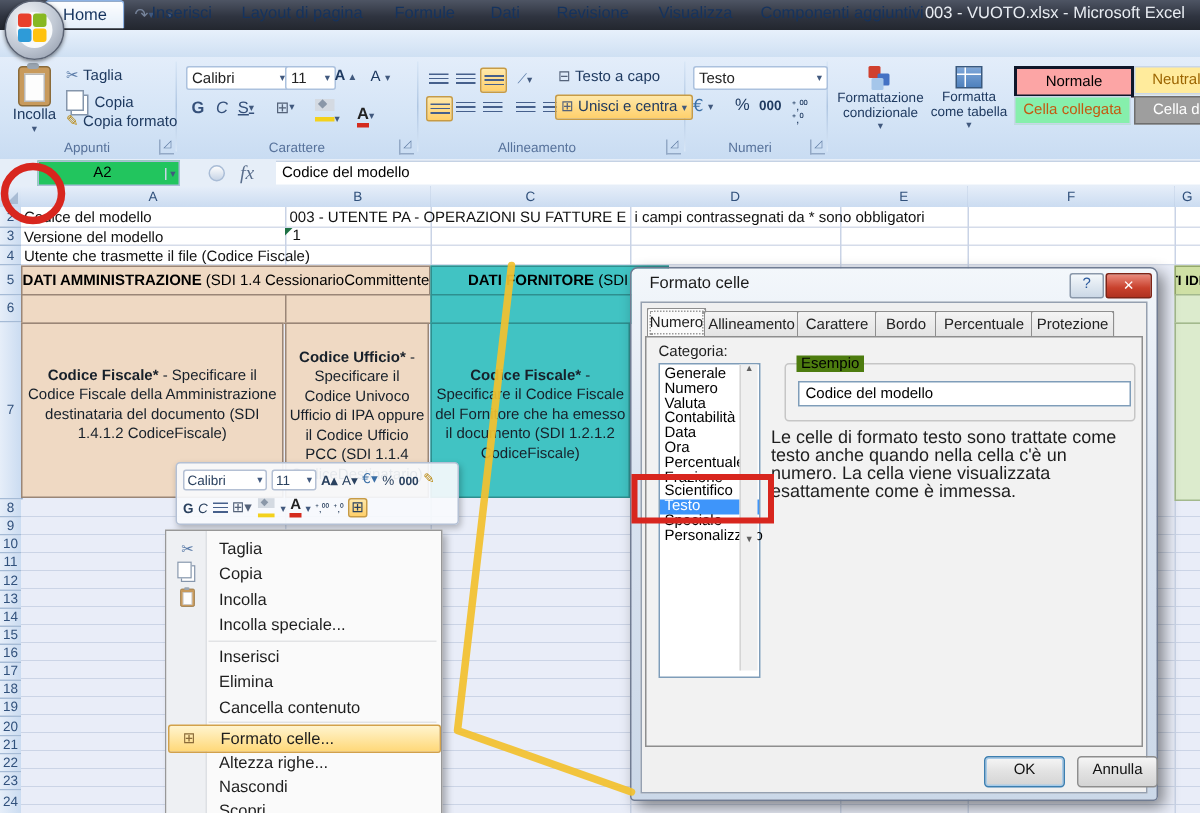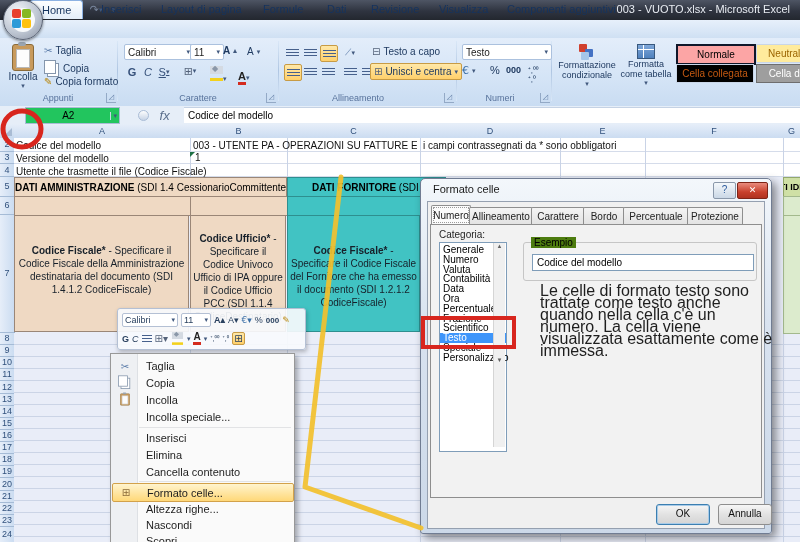--- a/index.html
+++ b/index.html
@@ -43,21 +43,21 @@
   .i-copy{width:10px;height:12px;background:#FFF;border:1px solid #8596AC;box-shadow:3px 3px 0 -1px #FFF,3px 3px 0 0 #8596AC;margin-right:4px;margin-bottom:3px}
   .i-cf1{width:16px;height:16px;position:relative}
   .i-cf1 i{position:absolute;width:8px;height:8px;border-radius:1px}
   .i-tbl{width:16px;height:13px;background:linear-gradient(#7FA7D9,#4F81BD);border:1px solid #38587E;position:relative}
   .i-tbl:before{content:"";position:absolute;left:0;top:4px;width:100%;height:1px;background:#FFF}
   .i-tbl:after{content:"";position:absolute;left:5px;top:0;width:1px;height:100%;background:#FFF}
   .style-chip{position:absolute;height:17px;font-size:10px;display:flex;align-items:center;justify-content:center;border:1px solid #C9D6E8}
   
   .fbar{left:0;top:106px;width:800px;height:18px;background:#E6EEF8;border-bottom:1px solid #B6C7DE;display:flex;align-items:center}
   .namebox{position:absolute;left:25px;top:107px;width:93px;height:15px;background:#22c55e;border:1px solid #A9BCD6;font-size:10px;display:flex;align-items:center}
-  .fxsym{font-family:Liberation Sans, sans-serif;font-style:italic;font-size:13px;color:#5A6E8C}
+  .fxsym{font-family:Liberation Serif, serif;font-style:italic;font-size:13px;color:#5A6E8C}
   .fval{position:absolute;left:184px;top:107px;width:616px;height:15px;background:#FFF;border-top:1px solid #C5D2E4;font-size:10px;display:flex;align-items:center;padding-left:4px}
   
   .colhdr{top:124px;height:14px;background:linear-gradient(#E6EEF9,#CBDCF1);border-right:1px solid #9FB6D4;border-bottom:1px solid #7F9CBF;font-size:9px;color:#31517C;text-align:center;line-height:14px}
   .rowhdr{left:0;width:14px;background:linear-gradient(90deg,#E6EEF9,#CBDCF1);border-right:1px solid #7F9CBF;border-bottom:1px solid #A5BBD6;font-size:9px;color:#31517C;text-align:center}
   .corner{left:0;top:124px;width:14px;height:14px;background:linear-gradient(#E6EEF9,#C7D9EF);border-right:1px solid #7F9CBF;border-bottom:1px solid #7F9CBF}
   .corner:before{content:"";position:absolute;right:2px;bottom:2px;border-left:8px solid transparent;border-bottom:8px solid #A9BCD4}
   .vline{top:138px;height:404px;width:1px;background:#C9D3E6;z-index:2}
   .hline{left:14px;width:786px;height:1px;background:#D5DCEA;z-index:2}
   .cellt{font-size:10px;color:#111;z-index:3}
   .tan{background:#EFD9C3;border:1px solid #9A8677;z-index:3}
@@ -88,21 +88,21 @@
   .dtab.active{background:#FBFBFB;top:3px;height:19px;line-height:19px;outline:1px dotted #9A9A9A;outline-offset:-3px}
   .dpage{position:absolute;left:2px;top:22px;width:330px;height:272px;background:#F2F2F2;border:1px solid #8E8E8E}
   .dlabel{font-size:10px;color:#1E1E1E}
   .dlist{left:8px;top:17px;width:66px;height:206px;background:#FFF;border:1px solid #7F9DB9;font-size:10px;line-height:9.8px;padding-top:2px}
   .dlist .li{padding-left:3px;white-space:nowrap}
   .dlist .li.sel2{background:#3E95FA;color:#FFF}
   .dscroll{left:62px;top:18px;width:11px;height:204px;background:#F0F0F0;border-left:1px solid #D5D5D5;font-size:6px;color:#606060;text-align:center}
   .grpbox{left:92px;top:17px;width:232px;height:37px;border:1px solid #C6C6C6;border-radius:3px}
   .grpbox legend{position:absolute;left:7px;top:-6px;background:#4d7c0f;padding:0 3px;font-size:10px}
   .sample{position:absolute;left:8px;top:11px;width:216px;height:15px;background:#FFF;border:1px solid #7F9DB9;font-size:10px;line-height:15px;padding-left:4px}
-  .ddesc{left:109px;top:60px;width:238px;font-size:16px;line-height:12px;color:#1E1E1E}
+  .ddesc{left:83px;top:60px;width:238px;font-size:12px;line-height:12px;color:#1E1E1E}
   .dbtn{position:absolute;top:302px;width:52px;height:19px;background:linear-gradient(#F6F6F6,#E2E2E2 50%,#D4D4D4);border:1px solid #8E8E8E;border-radius:3px;font-size:10px;text-align:center;line-height:18px;color:#111}
   .dbtn.focus{border:1px solid #3C7FB1;box-shadow:0 0 0 1px #A8CBE8 inset}
   svg.overlay{position:absolute;left:0;top:0;z-index:60;pointer-events:none}
 </style>
 </head>
 <body>
 
 <div id="app">
 
   <div class="ab titlebar"></div>
@@ -246,21 +246,21 @@
     <div class="rbtn" style="display:block;font-size:9px;line-height:10px">Formattazione condizionale</div>
     <div class="dd">▾</div>
   </div>
   <div class="ab" style="left:620px;top:44px;width:52px;text-align:center;z-index:5">
     <div class="i-tbl" style="margin:0 auto"></div>
     <div class="rbtn" style="display:block;font-size:9px;line-height:10px">Formatta come tabella</div>
     <div class="dd">▾</div>
   </div>
   <div class="style-chip" style="left:676px;top:44px;width:76px;background:#fca5a5;border:2px solid #0f172a">Normale</div>
   <div class="style-chip" style="left:756px;top:44px;width:60px;background:#FFEB9C;color:#9C6500">Neutrale</div>
-  <div class="style-chip" style="left:676px;top:64px;width:76px;background:#000000;color:#C45911">Cella collegata</div>
+  <div class="style-chip" style="left:676px;top:64px;width:76px;background:#86efac;color:#C45911">Cella collegata</div>
   <div class="style-chip" style="left:756px;top:64px;width:60px;background:#9E9E9E;color:#FFF;border-color:#6E6E6E">Cella da</div>
 
   <div class="ab fbar"></div>
   <div class="namebox">
       <span style="flex:1;text-align:center">A2</span>
       <span class="dd" style="border-left:1px solid #C9D5E6;padding:0 2px">▾</span>
     </div>
   <div class="ab" style="left:128px;top:108px;width:52px;height:14px;display:flex;align-items:center;justify-content:space-evenly">
     <span style="width:9px;height:9px;border-radius:50%;background:linear-gradient(#FDFDFD,#C7D4E6);border:1px solid #A9BCD6"></span>
     <span class="fxsym">fx</span>

